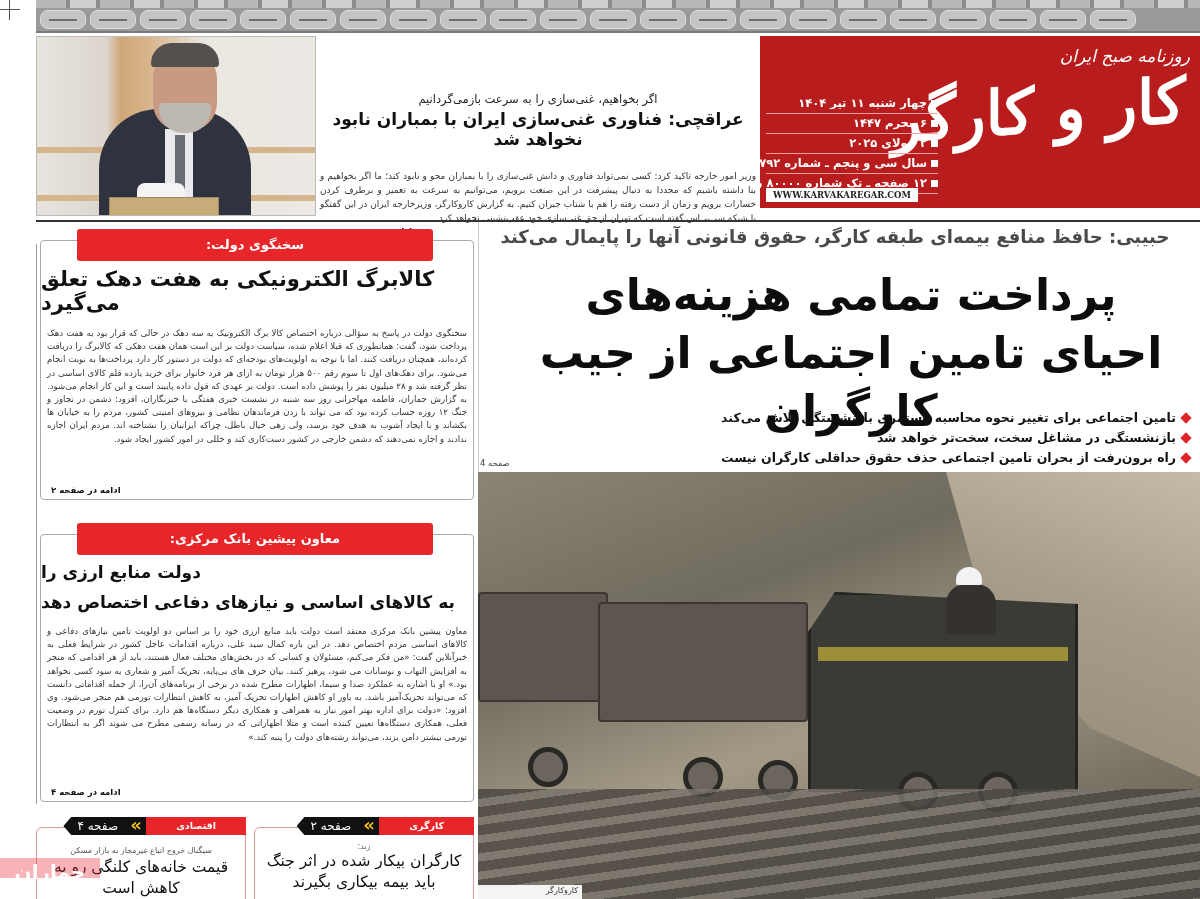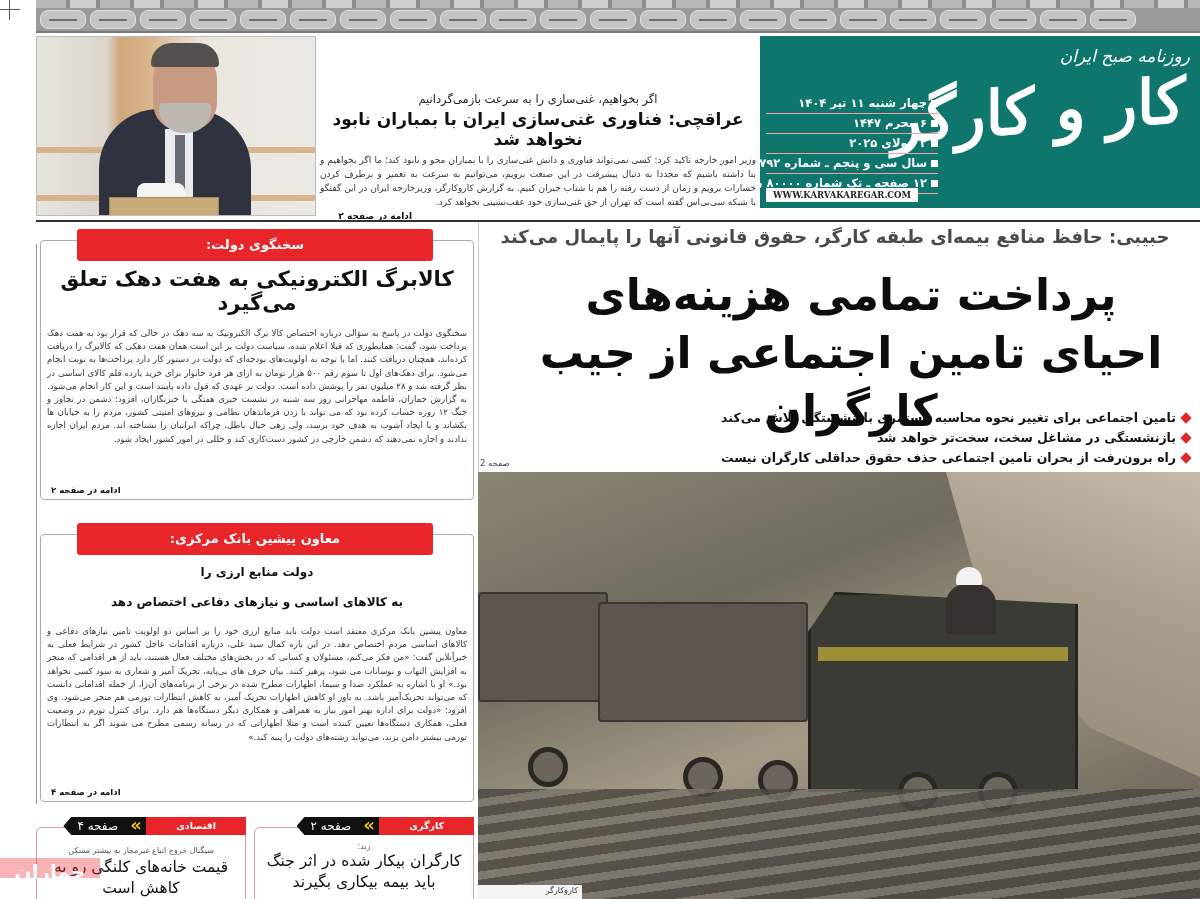--- a/index.html
+++ b/index.html
@@ -12,21 +12,21 @@
   .reg-mark::after { content: ""; position: absolute; left: 0; top: 9px; width: 20px; height: 1px; background: #555; }
 
   
   .ornament-band { position: absolute; left: 36px; top: 0; width: 1164px; height: 33px; background: #9a9a9a; border-bottom: 2px solid #7a7a7a; overflow: hidden; direction: ltr; }
   .ornament-band .top-strip { height: 8px; background: repeating-linear-gradient(90deg, #b8b8b8 0 30px, #8c8c8c 30px 34px, #cfcfcf 34px 60px, #8c8c8c 60px 64px); }
   .ornament-band .cells { display: flex; gap: 4px; padding: 2px 4px; }
   .ornament-band .cell { flex: 0 0 46px; height: 19px; background: #c4c4c4; border-radius: 8px; border: 1px solid #e0e0e0; position: relative; }
   .ornament-band .cell::after { content: ""; position: absolute; left: 8px; right: 8px; top: 8px; height: 2px; background: #6e6e6e; transform: skewX(-20deg); }
 
   
-  .masthead { position: absolute; left: 760px; top: 36px; width: 440px; height: 172px; background: #0f766e; }
+  .masthead { position: absolute; left: 760px; top: 36px; width: 440px; height: 172px; background: #b91c1c; }
   .masthead .tagline { position: absolute; right: 10px; top: 10px; color: #fff; font-family: "DejaVu Serif", serif; font-size: 17px; font-style: italic; }
   .masthead .logo { position: absolute; right: 14px; top: 44px; color: #fff; font-family: "DejaVu Serif", serif; font-weight: bold; font-size: 62px; letter-spacing: -2px; line-height: 1; transform: skewY(-4deg); }
   .masthead .info { position: absolute; left: 6px; top: 58px; width: 172px; }
   .masthead .info-line { color: #fff; font-weight: bold; font-size: 11.5px; padding: 2px 0 3px; border-bottom: 1px solid #f5a0a0; display: flex; align-items: center; gap: 4px; white-space: nowrap; }
   .masthead .info-line .sq { width: 7px; height: 7px; background: #fff; display: inline-block; flex: 0 0 7px; }
   .masthead .website { position: absolute; left: 6px; bottom: 6px; width: 152px; background: #fff; color: #222; font-family: "DejaVu Serif", serif; font-size: 8.5px; font-weight: bold; text-align: center; padding: 2px 0; direction: ltr; }
 
   
   .photo-araghchi { position: absolute; left: 36px; top: 36px; width: 280px; height: 180px; background: linear-gradient(90deg, #e7e4df 0%, #dcd6cd 25%, #cfa77a 30%, #d8b48a 40%, #eae6e0 60%, #ece9e4 100%); border: 1px solid #bbb; overflow: hidden; }
   .photo-araghchi .wall-stripe { position: absolute; left: 0; right: 0; height: 6px; background: #d5b58d; }
@@ -35,21 +35,21 @@
   .photo-araghchi .tie { position: absolute; left: 138px; top: 98px; width: 10px; height: 72px; background: #6a6c74; }
   .photo-araghchi .head { position: absolute; left: 116px; top: 10px; width: 64px; height: 84px; background: #c99a82; border-radius: 32px 32px 28px 28px; }
   .photo-araghchi .hair { position: absolute; left: 114px; top: 6px; width: 68px; height: 24px; background: #54504d; border-radius: 34px 34px 6px 6px; }
   .photo-araghchi .beard { position: absolute; left: 122px; top: 66px; width: 52px; height: 30px; background: #bdb8b2; border-radius: 4px 4px 24px 24px; }
   .photo-araghchi .tissue { position: absolute; left: 72px; top: 160px; width: 110px; height: 20px; background: #c8ab78; border: 1px solid #a48858; }
   .photo-araghchi .tissue-top { position: absolute; left: 100px; top: 146px; width: 48px; height: 16px; background: #f4f4f4; border-radius: 8px 8px 0 0; }
 
   
   .story-araghchi { position: absolute; left: 320px; top: 92px; width: 436px; text-align: center; }
   .story-araghchi .kicker { font-size: 11.5px; color: #222; }
-  .story-araghchi .headline { font-size: 17px; font-weight: bold; margin: 3px 0 4px; color: #111; }
+  .story-araghchi .headline { font-size: 17px; font-weight: bold; margin: 3px 0 20px; color: #111; }
   .story-araghchi .body { font-size: 9px; color: #333; line-height: 14px; text-align: justify; }
   .story-araghchi .cont { font-size: 9px; font-weight: bold; color: #111; text-align: right; position: absolute; left: 10px; right: 344px; bottom: -12px; }
 
   
   .rule-h { position: absolute; left: 36px; top: 220px; width: 1164px; height: 2px; background: #333; }
   .rule-v { position: absolute; left: 478px; top: 222px; width: 1px; height: 600px; background: #ccc; }
   .left-edge-line { position: absolute; left: 36px; top: 244px; width: 1px; height: 560px; background: #999; }
 
   
   .main-kicker { position: absolute; left: 480px; top: 226px; width: 710px; text-align: center; font-size: 18px; font-weight: bold; color: #4a4a4a; }
@@ -67,28 +67,28 @@
   .photo-mine .loco-stripe { position: absolute; left: 340px; top: 175px; width: 250px; height: 14px; background: #b5a53a; opacity: 0.8; }
   .photo-mine .wheel { position: absolute; width: 40px; height: 40px; border-radius: 50%; border: 5px solid #2a2825; background: #6b655e; }
   .photo-mine .rails { position: absolute; left: 0; bottom: 0; width: 100%; height: 110px; background: repeating-linear-gradient(172deg, #4c4742 0 10px, #79746c 10px 18px); opacity: 0.85; }
   .photo-mine .miner-helmet { position: absolute; left: 478px; top: 95px; width: 26px; height: 18px; background: #f2f2f2; border-radius: 13px 13px 2px 2px; }
   .photo-mine .miner-body { position: absolute; left: 468px; top: 112px; width: 50px; height: 50px; background: #34312e; border-radius: 20px 20px 0 0; }
   .photo-mine .caption { position: absolute; left: 0; bottom: 0; width: 104px; height: 14px; background: #f4f4f4; font-size: 8px; text-align: right; padding: 1px 4px; color: #333; }
 
   
   .side-box { position: absolute; left: 40px; width: 434px; border: 1px solid #aaa; border-radius: 4px; background: #fff; }
   .side-box .label { position: absolute; left: 36px; top: -12px; width: 356px; height: 32px; background: #e8262a; color: #fff; font-weight: bold; font-size: 13px; text-align: center; line-height: 32px; border-radius: 3px; }
-  .side-box .title { text-align: center; font-weight: bold; color: #111; }
+  .side-box .title { text-align: left; font-weight: bold; color: #111; }
   .side-box .body { font-size: 8.6px; line-height: 13.2px; color: #333; text-align: justify; padding: 0 6px; }
   .side-box .cont { font-size: 8.5px; font-weight: bold; color: #111; position: absolute; left: 10px; bottom: 4px; }
 
   .box-spokes { top: 240px; height: 260px; }
   .box-spokes .title { font-size: 21px; margin-top: 26px; margin-bottom: 12px; }
   .box-bank { top: 534px; height: 268px; }
-  .box-bank .title { font-size: 12px; line-height: 30px; margin-top: 22px; margin-bottom: 8px; }
+  .box-bank .title { font-size: 17px; line-height: 30px; margin-top: 22px; margin-bottom: 8px; }
 
   
   .teaser { position: absolute; top: 827px; height: 80px; border: 1px solid #d89a9a; border-radius: 6px; background: #fff; }
   .teaser .tab { position: absolute; right: -1px; top: -11px; height: 18px; display: flex; direction: rtl; }
   .teaser .tab .cat { background: #e8262a; color: #fff; font-size: 9.5px; font-weight: bold; padding: 0 30px; line-height: 18px; }
   .teaser .tab .chev { width: 18px; background: #111; position: relative; }
   .teaser .tab .chev::before { content: "»"; position: absolute; left: 2px; top: -3px; color: #f3c21a; font-size: 18px; font-weight: bold; }
   .teaser .tab .page { background: #111; color: #fff; font-size: 12px; padding: 0 10px 0 14px; line-height: 18px; clip-path: polygon(0 50%, 12% 0, 100% 0, 100% 100%, 12% 100%); }
   .teaser .kicker { font-size: 8px; color: #555; text-align: center; }
   .teaser .title { font-size: 15.5px; color: #111; text-align: center; line-height: 21px; }
@@ -201,21 +201,21 @@
     </li>
   <li>
       <span class="diamond"></span>
       <span>بازنشستگی در مشاغل سخت، سخت‌تر خواهد شد</span>
     </li>
   <li>
       <span class="diamond"></span>
       <span>راه برون‌رفت از بحران تامین اجتماعی حذف حقوق حداقلی کارگران نیست</span>
     </li>
 </ul>
-<div class="page-ref-main">صفحه 2</div>
+<div class="page-ref-main">صفحه 4</div>
 
 <div class="photo-mine">
   <div class="hill"></div>
   <div class="cart" style="left:0;top:120px;width:130px;height:110px"></div>
   <div class="cart" style="left:120px;top:130px;width:210px;height:120px"></div>
   <div class="loco"></div>
   <div class="loco-stripe"></div>
   <div class="wheel" style="left:50px;top:275px"></div>
   <div class="wheel" style="left:205px;top:285px"></div>
   <div class="wheel" style="left:280px;top:288px"></div>
@@ -243,21 +243,21 @@
   <div class="body">معاون پیشین بانک مرکزی معتقد است دولت باید منابع ارزی خود را بر اساس دو اولویت تامین نیازهای دفاعی و کالاهای اساسی مردم اختصاص دهد. در این باره کمال سید علی، درباره اقدامات عاجل کشور در شرایط فعلی به خبرآنلاین گفت: «من فکر می‌کنم، مسئولان و کسانی که در بخش‌های مختلف فعال هستند، باید از هر اقدامی که منجر به افزایش التهاب و نوسانات می شود، پرهیز کنند. بیان حرف های بی‌پایه، تحریک آمیز و شعاری به سود کسی نخواهد بود.» او با اشاره به عملکرد صدا و سیما، اظهارات مطرح شده در برخی از برنامه‌های آن‌را، از جمله اقداماتی دانست که می‌تواند تحریک‌آمیز باشد. به باور او کاهش اظهارات تحریک آمیز، به کاهش انتظارات تورمی هم منجر می‌شود. وی افزود: «دولت برای اداره بهتر امور نیاز به همراهی و همکاری دیگر دستگاه‌ها هم دارد. برای کنترل تورم در وضعیت فعلی، همکاری دستگاه‌ها تعیین کننده است و مثلا اظهاراتی که در رسانه رسمی مطرح می شوند اگر به انتظارات تورمی بیشتر دامن بزند، می‌تواند رشته‌های دولت را پنبه کند.»</div>
   <div class="cont">ادامه در صفحه ۴</div>
 </div>
 
 <div class="teaser teaser-economy">
   <div class="tab">
     <span class="cat">اقتصادی</span>
     <span class="chev"></span>
     <span class="page">صفحه ۴</span>
   </div>
-  <div class="kicker">سیگنال خروج اتباع غیرمجاز به بیشتر مسکن</div>
+  <div class="kicker">سیگنال خروج اتباع غیرمجاز به بازار مسکن</div>
   <div class="title">قیمت خانه‌های کلنگی رو به کاهش است</div>
 </div>
 
 <div class="teaser teaser-labor">
   <div class="tab">
     <span class="cat">کارگری</span>
     <span class="chev"></span>
     <span class="page">صفحه ۲</span>
   </div>
   <div class="kicker">زند:</div>

